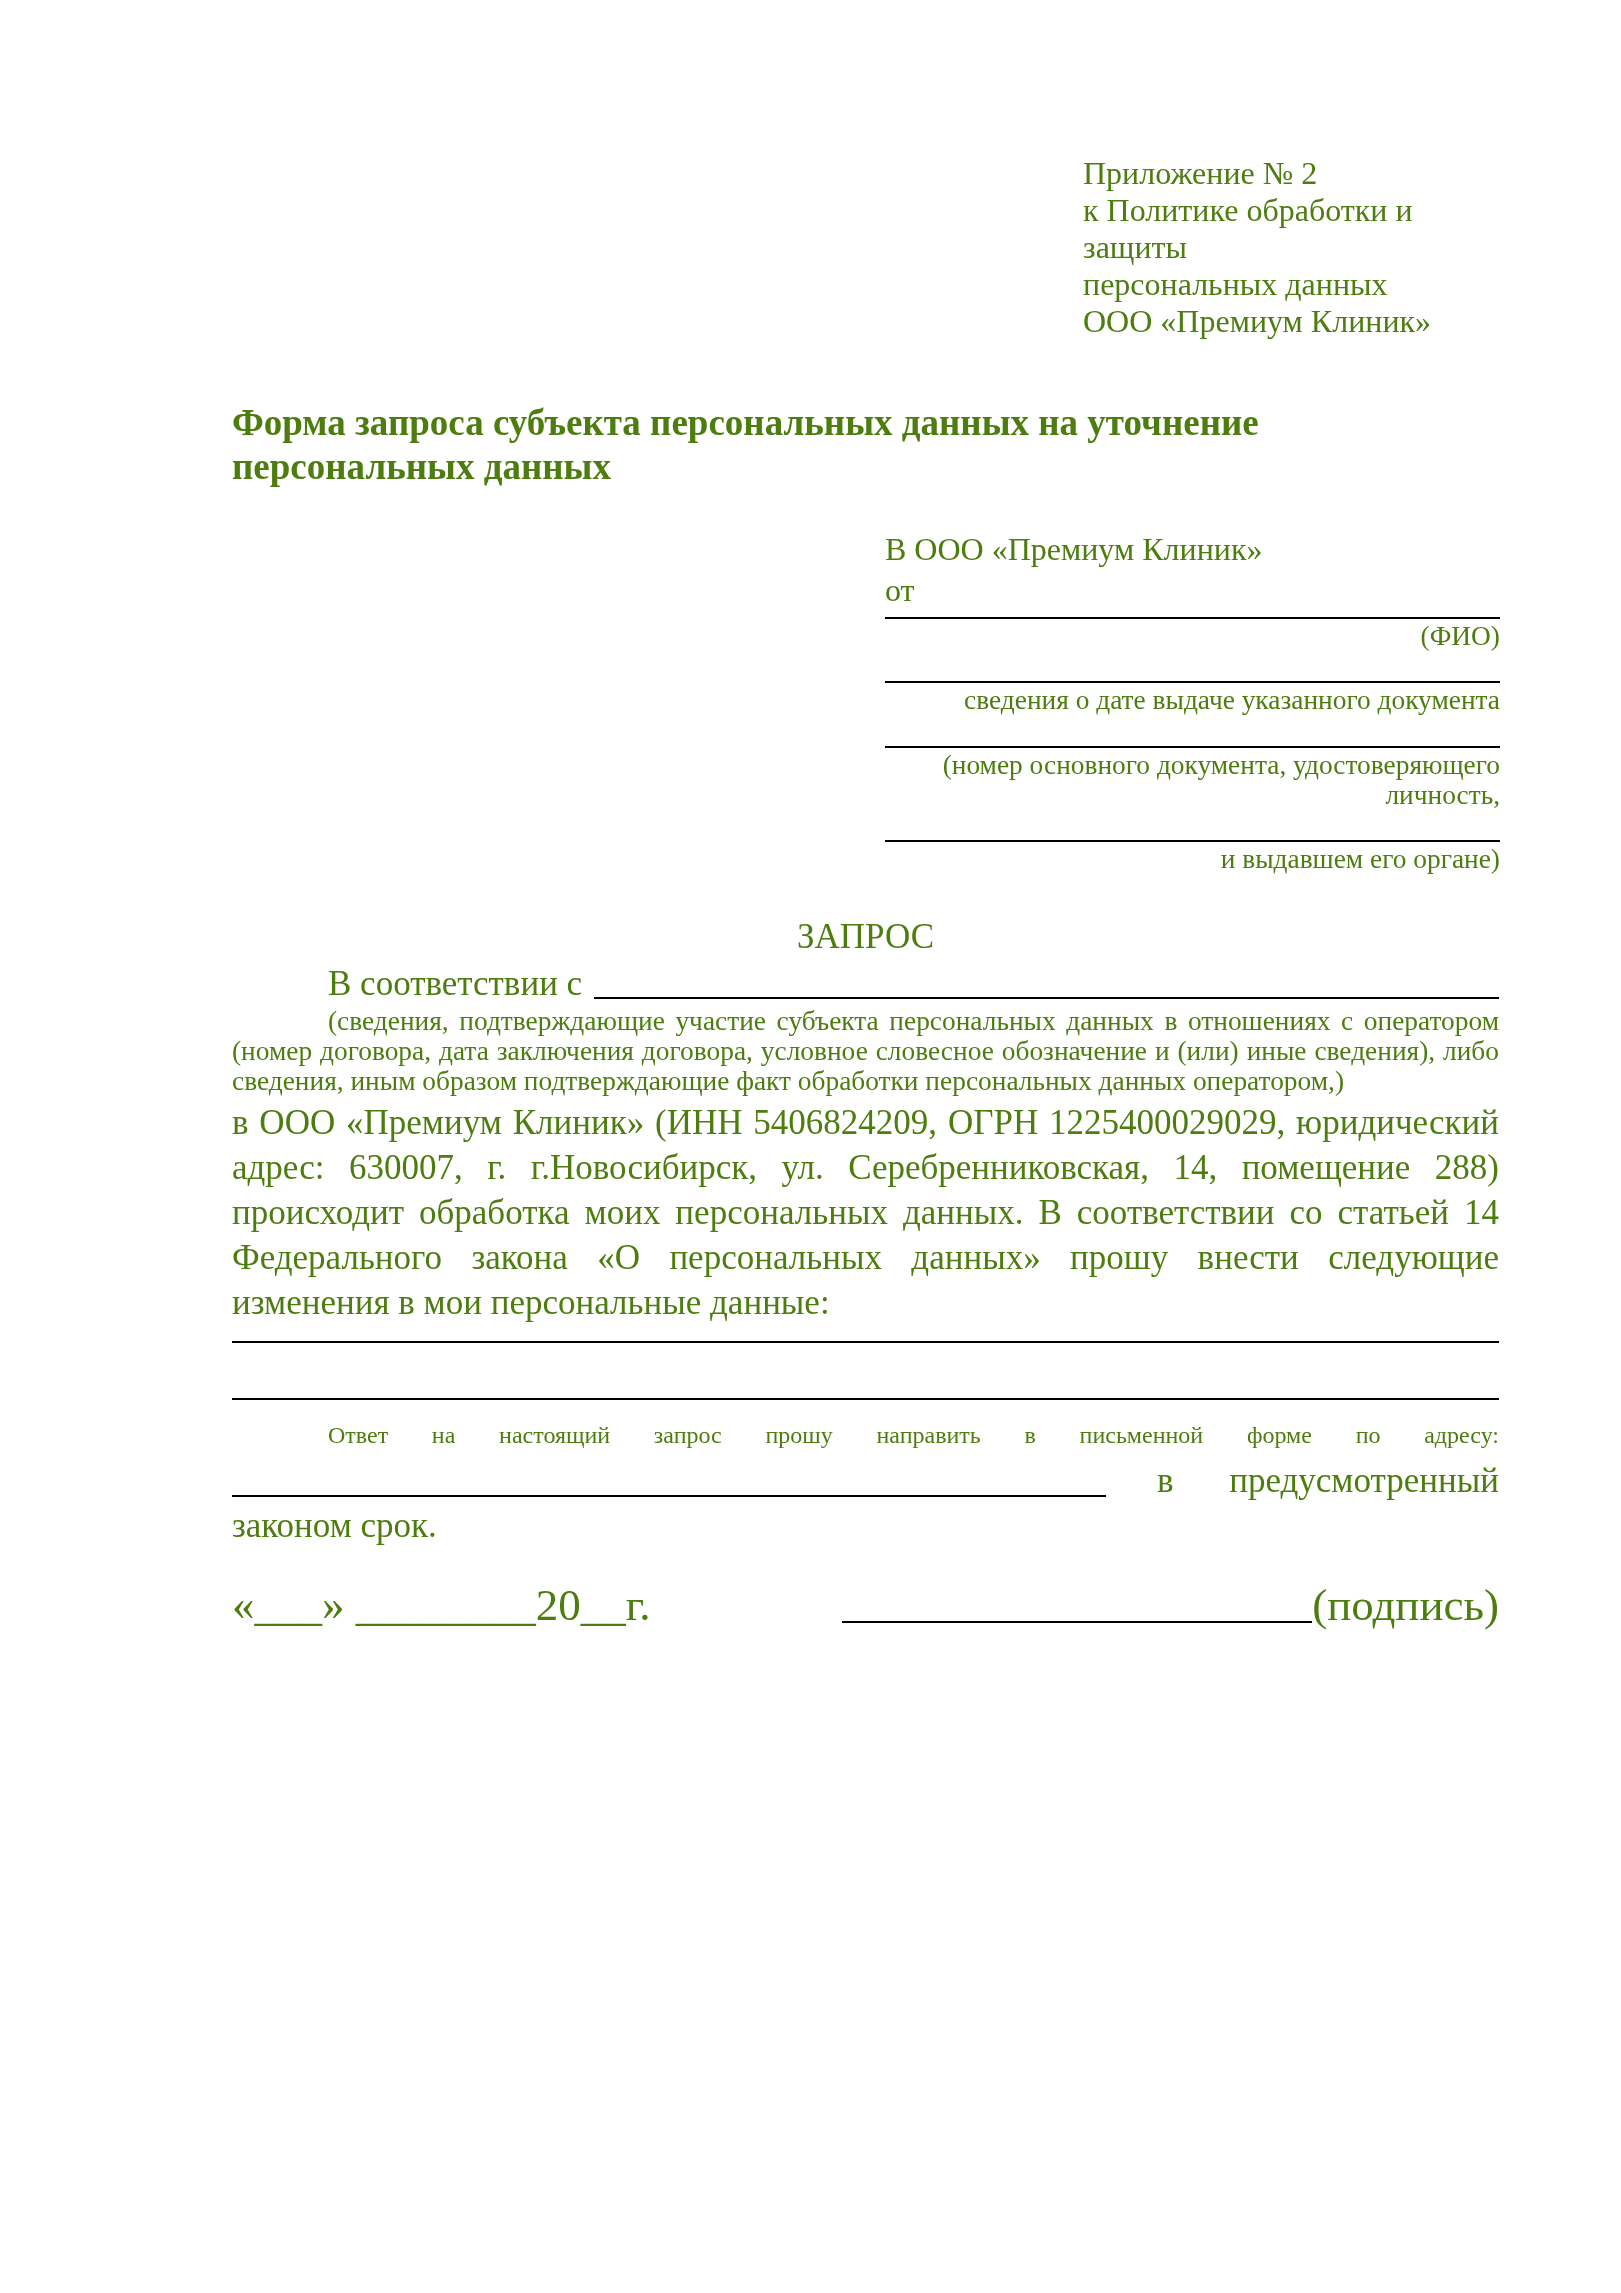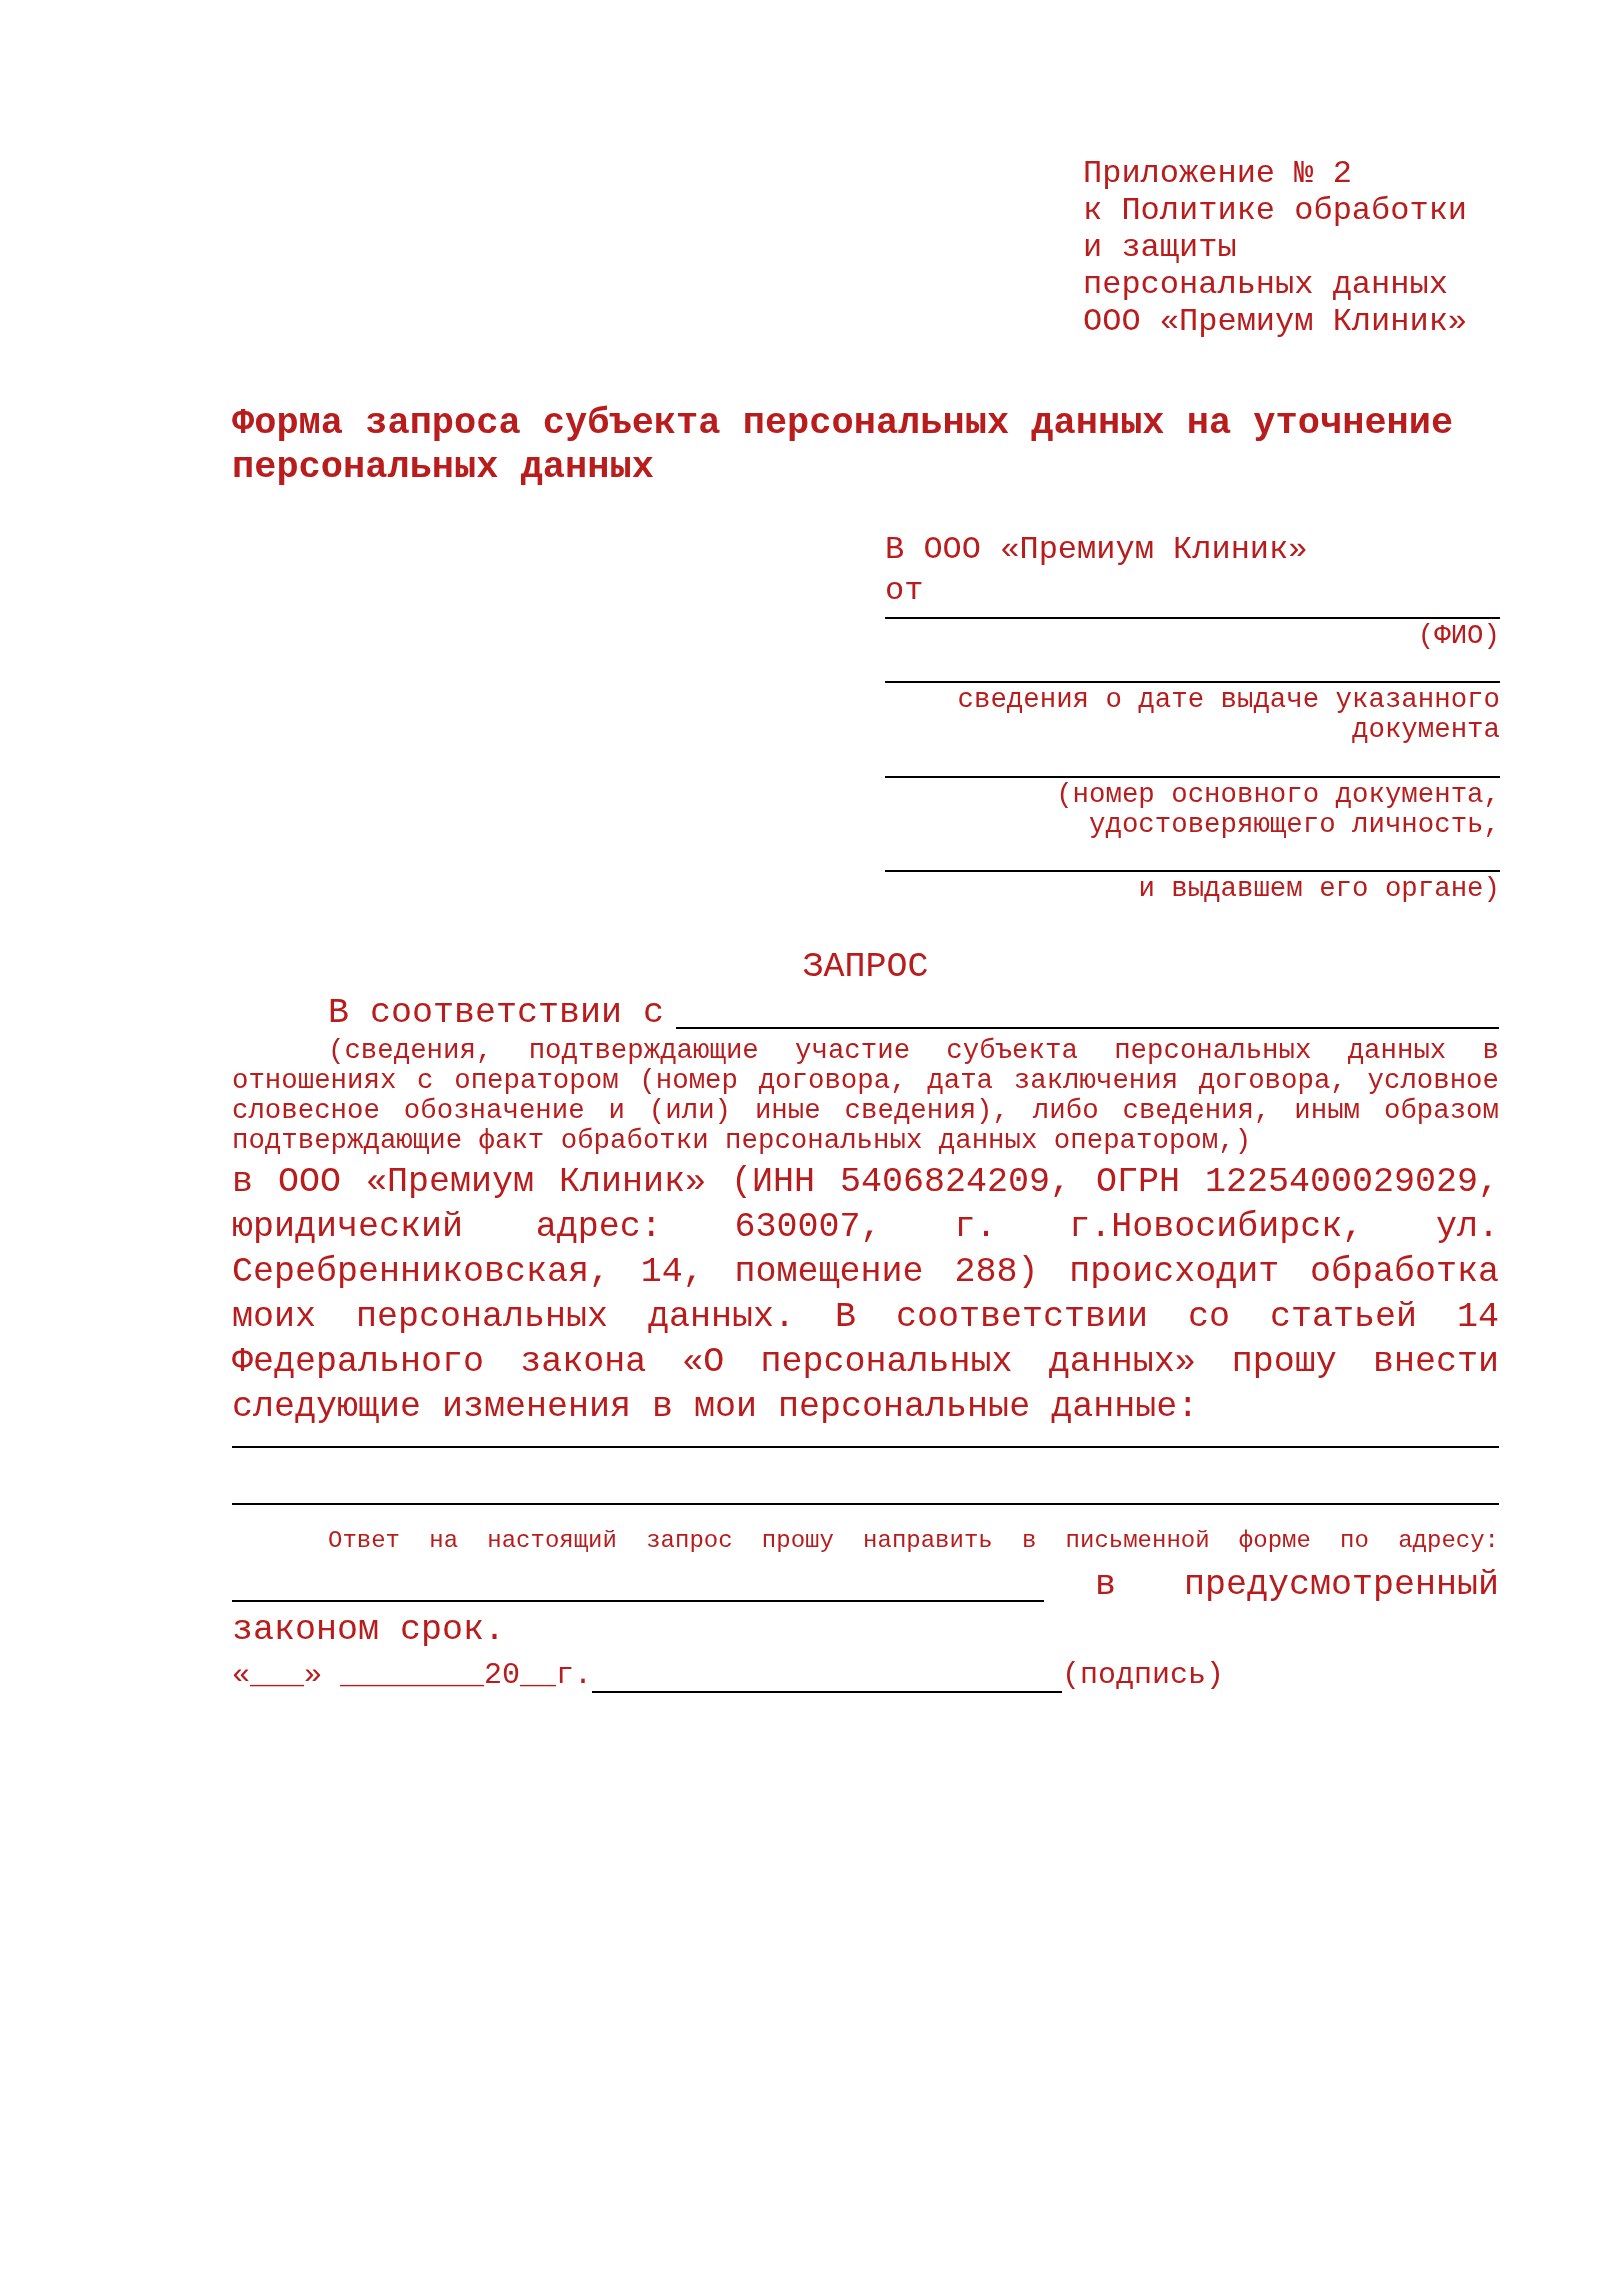--- a/index.html
+++ b/index.html
@@ -1,22 +1,22 @@
 <!DOCTYPE html>
 <html><head>
 <meta charset="utf-8">
 <style>
   html, body { margin: 0; padding: 0; background: #e8e8e8; }
   .page {
     position: relative;
     width: 1621px;
     height: 2294px;
     background: #ffffff;
-    color: #b91c1c;
-    font-family: Liberation Mono, monospace;
+    color: #4d7c0f;
+    font-family: Liberation Serif, serif;
     margin: 0 auto;
     overflow: hidden;
   }
   .content {
     position: absolute;
     left: 232px;
     top: 0;
     width: 1267px;
   }
 
@@ -113,23 +113,25 @@
   }
   .reply-l2 .fill { margin-left: 0; }
   .reply-l2 .tail {
     margin-left: 51px;
     word-spacing: 47px;
     white-space: nowrap;
   }
   .reply-l3 { font-size: 35px; line-height: 45px; }
 
   .sig-row {
+    margin-top: 35px;
     display: flex;
+    justify-content: space-between;
     align-items: baseline;
-    font-size: 30px;
+    font-size: 45px;
     line-height: 45px;
   }
   .sig-right { display: flex; align-items: baseline; }
   .sigline {
     width: 470px;
     border-bottom: 2.9px solid #000;
     height: 35px;
     align-self: flex-end;
     margin-bottom: 5.9px;
   }

